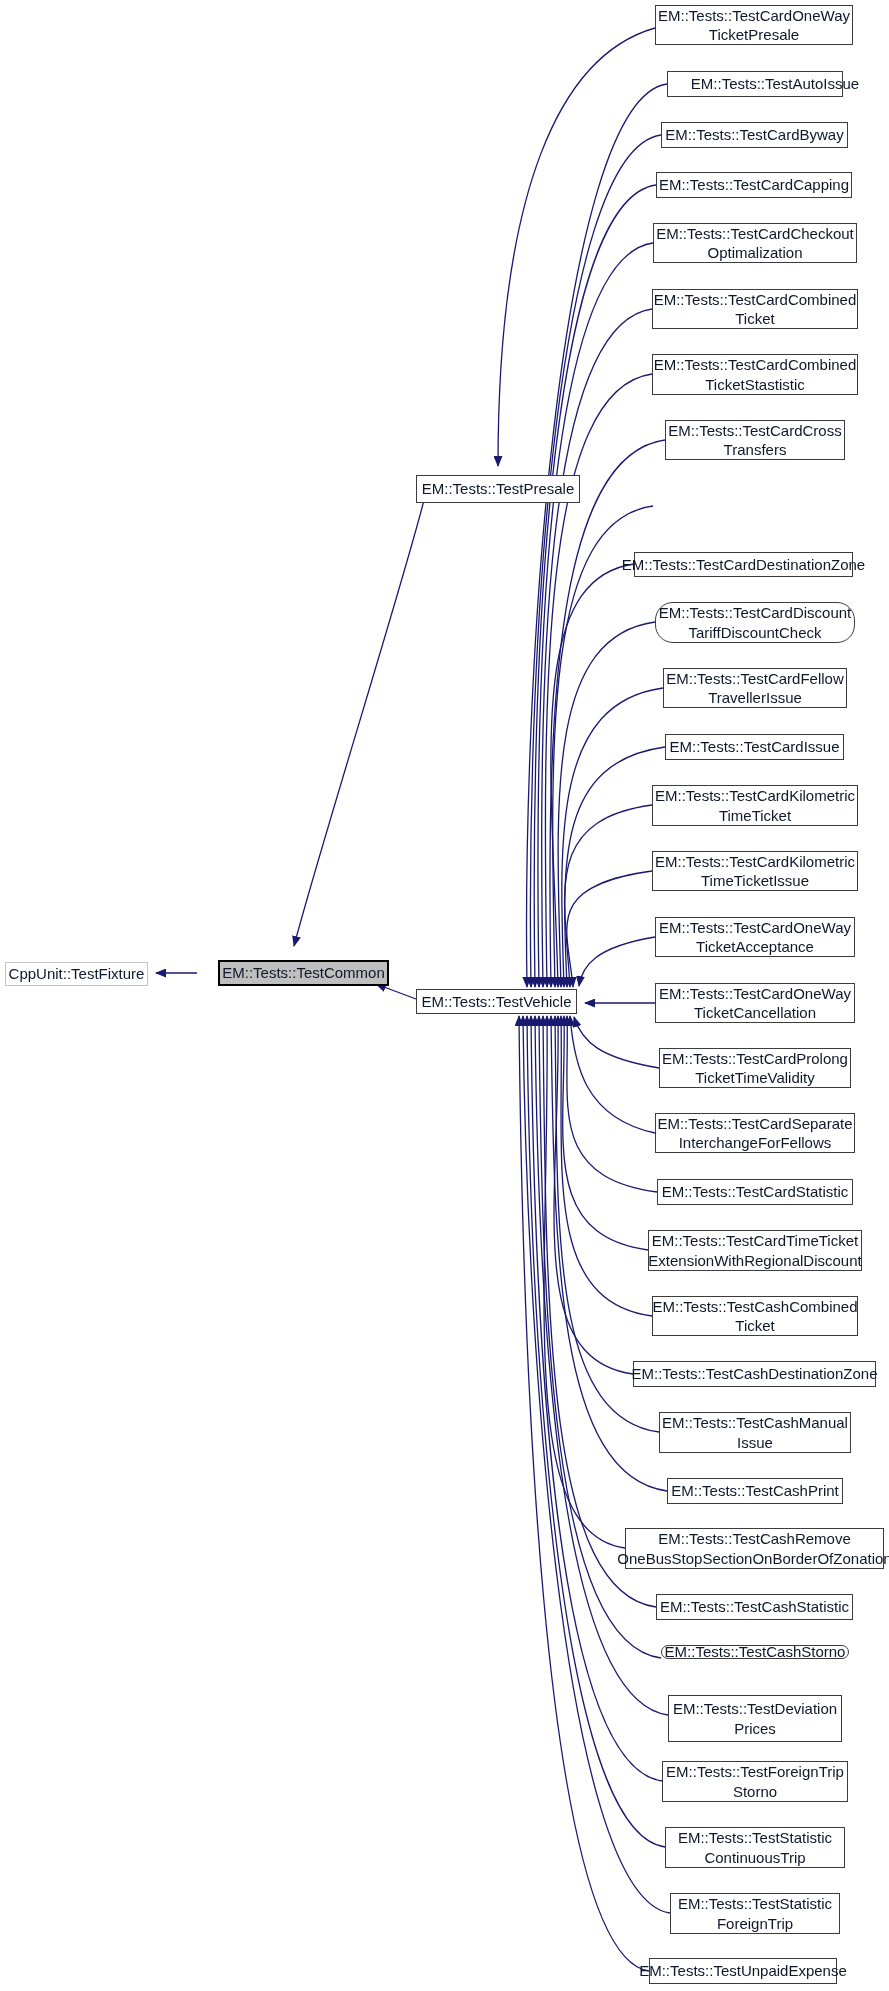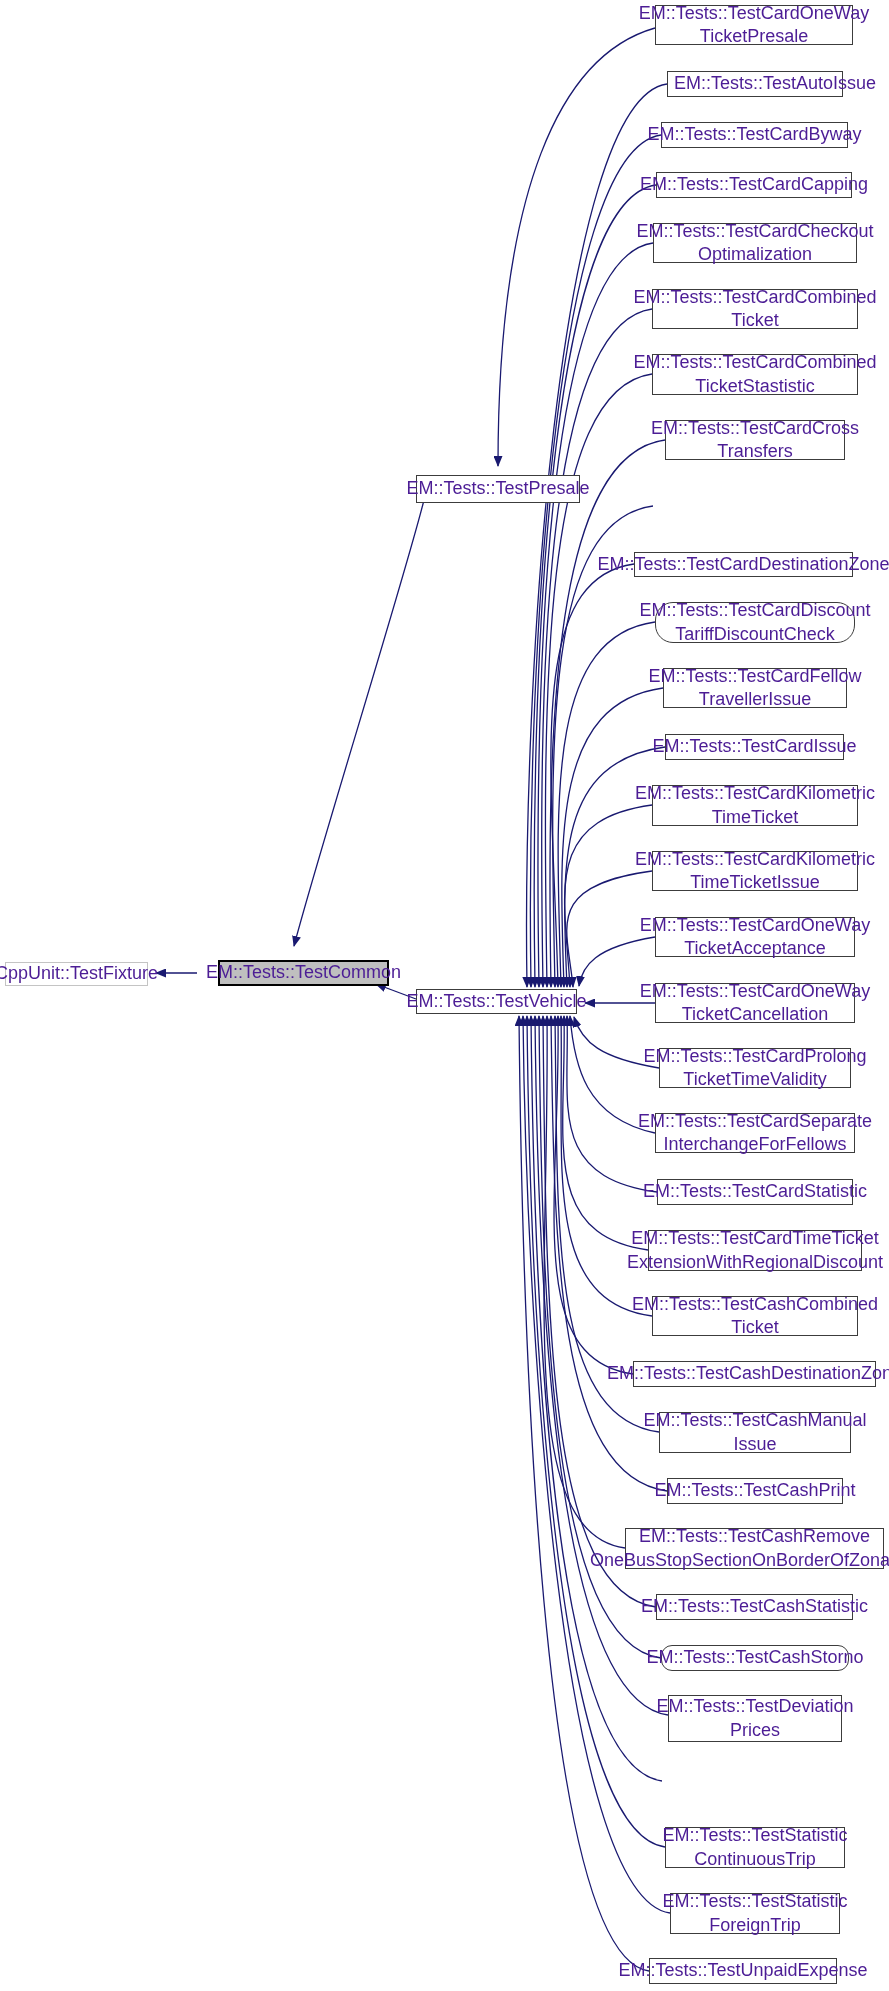--- a/index.html
+++ b/index.html
@@ -6,21 +6,21 @@
   .canvas{
     position:relative;width:889px;height:1991px;background:#ffffff;
     font-family:"Liberation Sans", sans-serif;overflow:hidden;
   }
   svg.edge-layer{position:absolute;left:0;top:0;width:889px;height:1991px;}
   path.edge{fill:none;stroke:#191970;stroke-width:1.3px;}
   .node{
     position:absolute;box-sizing:border-box;
     display:flex;align-items:center;justify-content:center;
     text-align:center;white-space:pre-line;
-    font-size:18px;line-height:1.3;color:#4c1d95;
+    font-size:15px;line-height:1.3;color:#0f172a;
     background:#ffffff;border:1.5px solid #3c3c3c;
     cursor:pointer;
   }
   .node.selected{background:#bfbfbf;border:2px solid #000000;cursor:default;}
   .node.external{border:1.5px solid #c4c4c4;cursor:default;}
 </style>
 </head>
 <body>
 
 <div class="canvas">
@@ -110,22 +110,24 @@
 ExtensionWithRegionalDiscount</div>
   <div class="node" style="left:652px;top:1296px;width:206px;height:40px;">EM::Tests::TestCashCombined
 Ticket</div>
   <div class="node" style="left:633px;top:1361px;width:243px;height:26px;">EM::Tests::TestCashDestinationZone</div>
   <div class="node" style="left:659px;top:1412px;width:192px;height:41px;">EM::Tests::TestCashManual
 Issue</div>
   <div class="node" style="left:667px;top:1478px;width:176px;height:26px;">EM::Tests::TestCashPrint</div>
   <div class="node" style="left:625px;top:1528px;width:259px;height:41px;">EM::Tests::TestCashRemove
 OneBusStopSectionOnBorderOfZonation</div>
   <div class="node" style="left:656px;top:1594px;width:197px;height:26px;">EM::Tests::TestCashStatistic</div>
-  <div class="node" style="left:661px;top:1645px;width:188px;height:26px;border-radius:11px;">EM::Tests::TestCashStorno</div>
+  <div class="node" style="left:661px;top:1645px;width:188px;height:14px;border-radius:11px;">EM::Tests::TestCashStorno</div>
   <div class="node" style="left:668px;top:1695px;width:174px;height:47px;">EM::Tests::TestDeviation
 Prices</div>
+  <div class="node" style="left:662px;top:1761px;width:186px;height:41px;">EM::Tests::TestForeignTrip
+Storno</div>
   <div class="node" style="left:665px;top:1827px;width:180px;height:41px;">EM::Tests::TestStatistic
 ContinuousTrip</div>
   <div class="node" style="left:670px;top:1893px;width:170px;height:41px;">EM::Tests::TestStatistic
 ForeignTrip</div>
   <div class="node" style="left:649px;top:1958px;width:188px;height:26px;">EM::Tests::TestUnpaidExpense</div>
 
 </div>
 
 </body></html>

